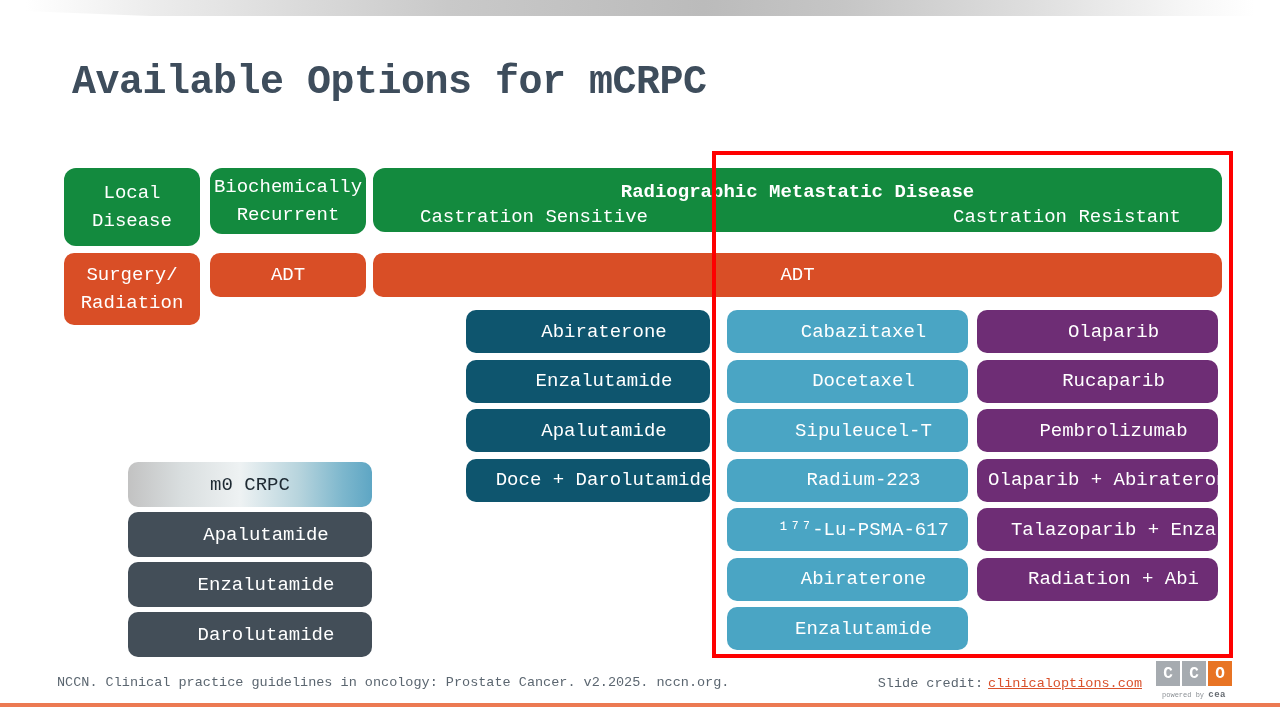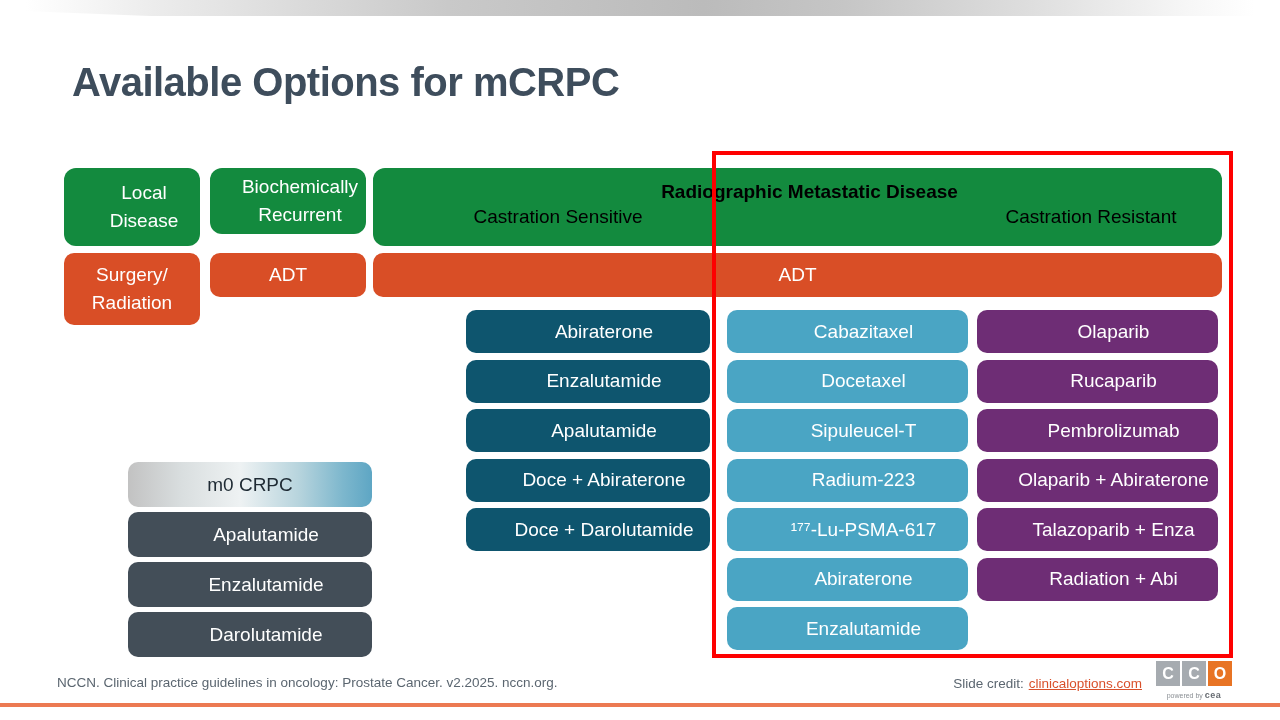--- a/index.html
+++ b/index.html
@@ -1,15 +1,15 @@
 <!DOCTYPE html>
 <html style="--green: #138a3e; --orange: #d94e26; --dark-teal: #0e556e; --light-blue: #4aa5c4; --purple: #6e2d75; --slate: #434e58; --highlight-red: #fe0000; --accent-bottom: #ec7a52; --title-text: #3e4d5c;"><head>
 <meta charset="utf-8">
 <style>
-  * { margin:0; padding:0; box-sizing:border-box; }
+  * { margin:0; padding:0; box-sizing:border-box;font-family:Liberation Mono, monospace; }
   html,body { width:1280px; height:720px; }
   body {
     position:relative; overflow:hidden; background:#ffffff;
     font-family:"Liberation Sans","DejaVu Sans",sans-serif;
   }
   .abs { position:absolute; }
 
   
   .top-bar {
     left:0; top:0; width:1280px; height:16px;
@@ -21,27 +21,27 @@
     left:72px; top:60px; width:900px;
     font-size:40px; font-weight:bold; letter-spacing:-0.5px;
     color:var(--title-text,#3e4d5c);
   }
 
   .box {
     display:flex; align-items:center; justify-content:center;
     text-align:center; color:#ffffff; white-space:pre-line;
     font-size:19px; line-height:28px;
   }
-  .green  { background:var(--green,#138a3e);  border-radius:12px;padding-left:24px; }
+  .green  { background:var(--green,#138a3e);  border-radius:12px; }
   .orange { background:var(--orange,#d94e26); border-radius:10px; }
 
   
   .radio-box {
-    left:373px; top:168px; width:849px; height:78px;
-    display:block; border-radius:12px; color:#000000;
+    left:373px; top:168px; width:849px; height:64px;
+    display:block; border-radius:12px; color:#ffffff;
   }
   .radio-title { margin-top:13px; text-align:center; font-weight:bold; font-size:19px; }
   .radio-sub { position:relative; height:28px; margin-top:3px; }
   .radio-sub span { position:absolute; top:0; transform:translateX(-50%); font-size:19px; white-space:nowrap; }
   .cs-label { left:137px;margin-left:24px; }
   .cr-label { left:694px; }
 
   
   .col { display:flex; flex-direction:column; gap:6.5px; }
   .pill {
@@ -109,21 +109,20 @@
 
 <div class="abs box orange" style="left:64px;top:253px;width:136px;height:72px;">Surgery/
 Radiation</div>
 <div class="abs box orange" style="left:210px;top:253px;width:156px;height:44px;">ADT</div>
 <div class="abs box orange" style="left:373px;top:253px;width:849px;height:44px;">ADT</div>
 
 <div class="abs col teal" style="left:466px;top:310px;width:244px;">
     <div class="pill">Abiraterone</div>
     <div class="pill">Enzalutamide</div>
     <div class="pill">Apalutamide</div>
-    <div class="pill">Doce + Abiraterone</div>
     <div class="pill">Doce + Darolutamide</div>
   </div>
 
 <div class="abs m0-header">m0 CRPC</div>
 <div class="abs col slate m0col" style="left:128px;top:512px;width:244px;">
     <div class="pill">Apalutamide</div>
     <div class="pill">Enzalutamide</div>
     <div class="pill">Darolutamide</div>
   </div>
 

